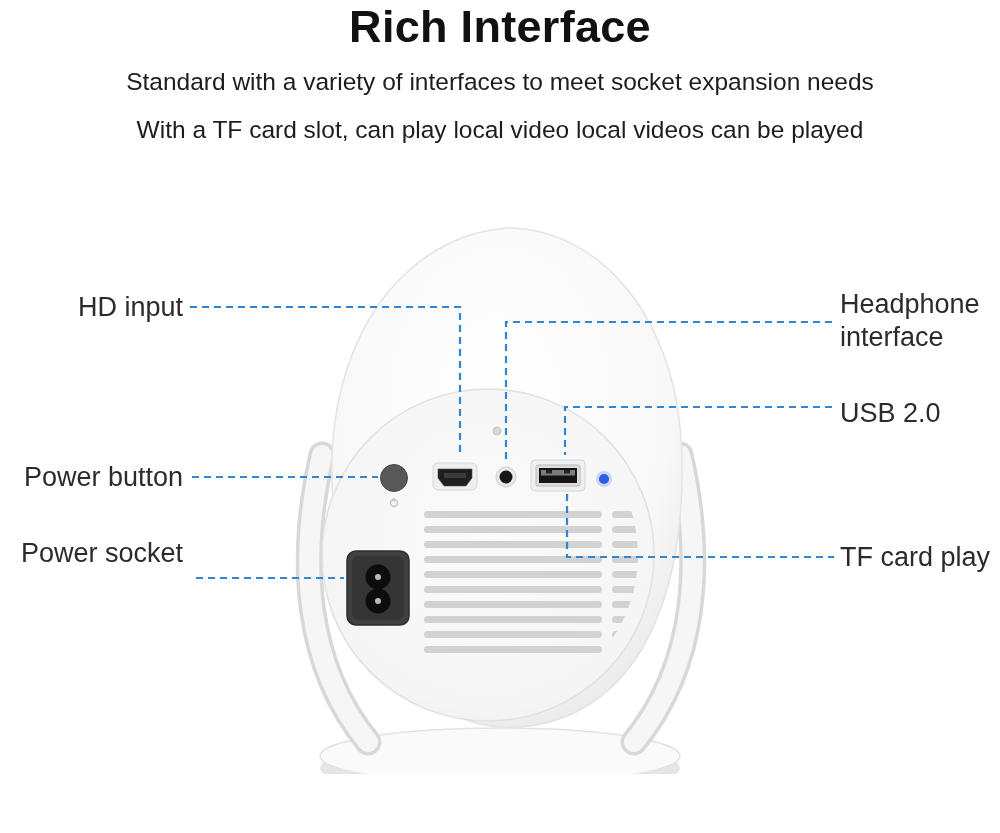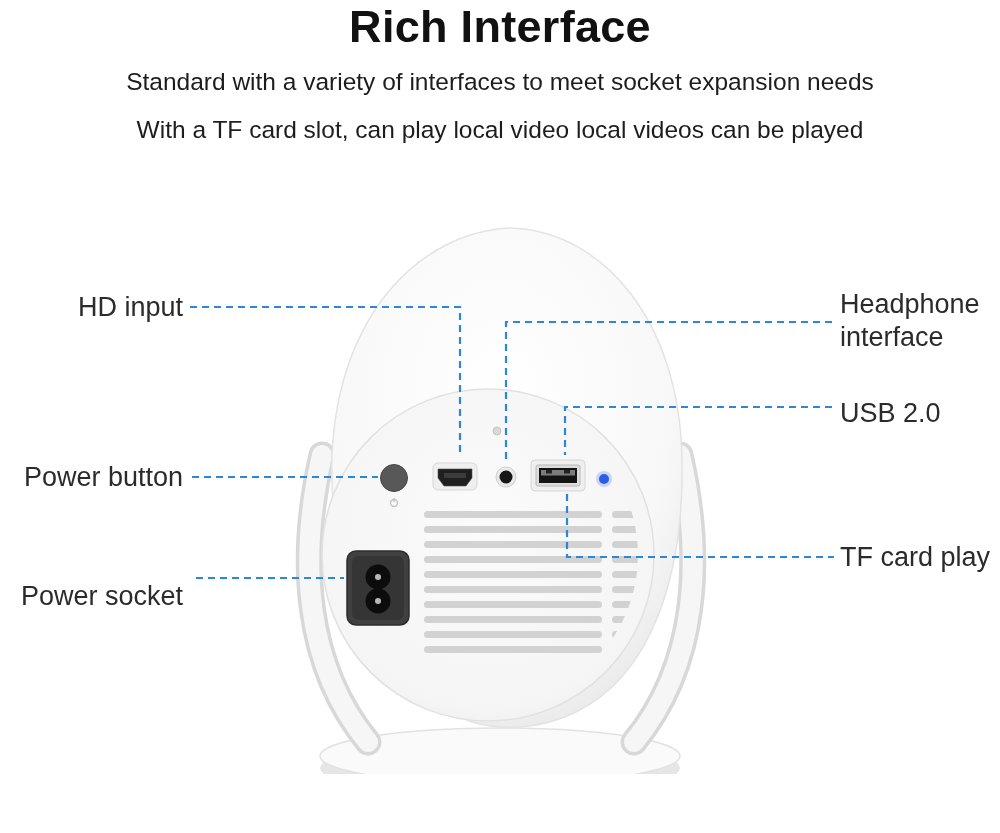--- a/index.html
+++ b/index.html
@@ -24,21 +24,21 @@
   .illu { position:absolute; left:0; top:0; }
   .callout {
     position:absolute; font-size:27px; color:var(--label);
     line-height:33px; white-space:normal;
   }
   .left-col { right:817px; text-align:right; white-space:nowrap; }
   .right-col { left:840px; }
   .callout.headphone { width:165px; top:288px; }
   .callout.hd { top:291px; }
   .callout.pwr-btn { top:461px; }
-  .callout.pwr-sock { top:580px; }
+  .callout.pwr-sock { top:537px; }
   .callout.usb { top:397px; white-space:nowrap; }
   .callout.tf { top:541px; white-space:nowrap; }
 </style>
 </head>
 <body>
 
 <div class="stage" style="--accent: #2e86d6; --led: #2e5ce6; --title: #111111; --label: #2b2b2b;">
 
   <h1 class="title">Rich Interface</h1>
   <p class="sub sub1">Standard with a variety of interfaces to meet socket expansion needs</p>

